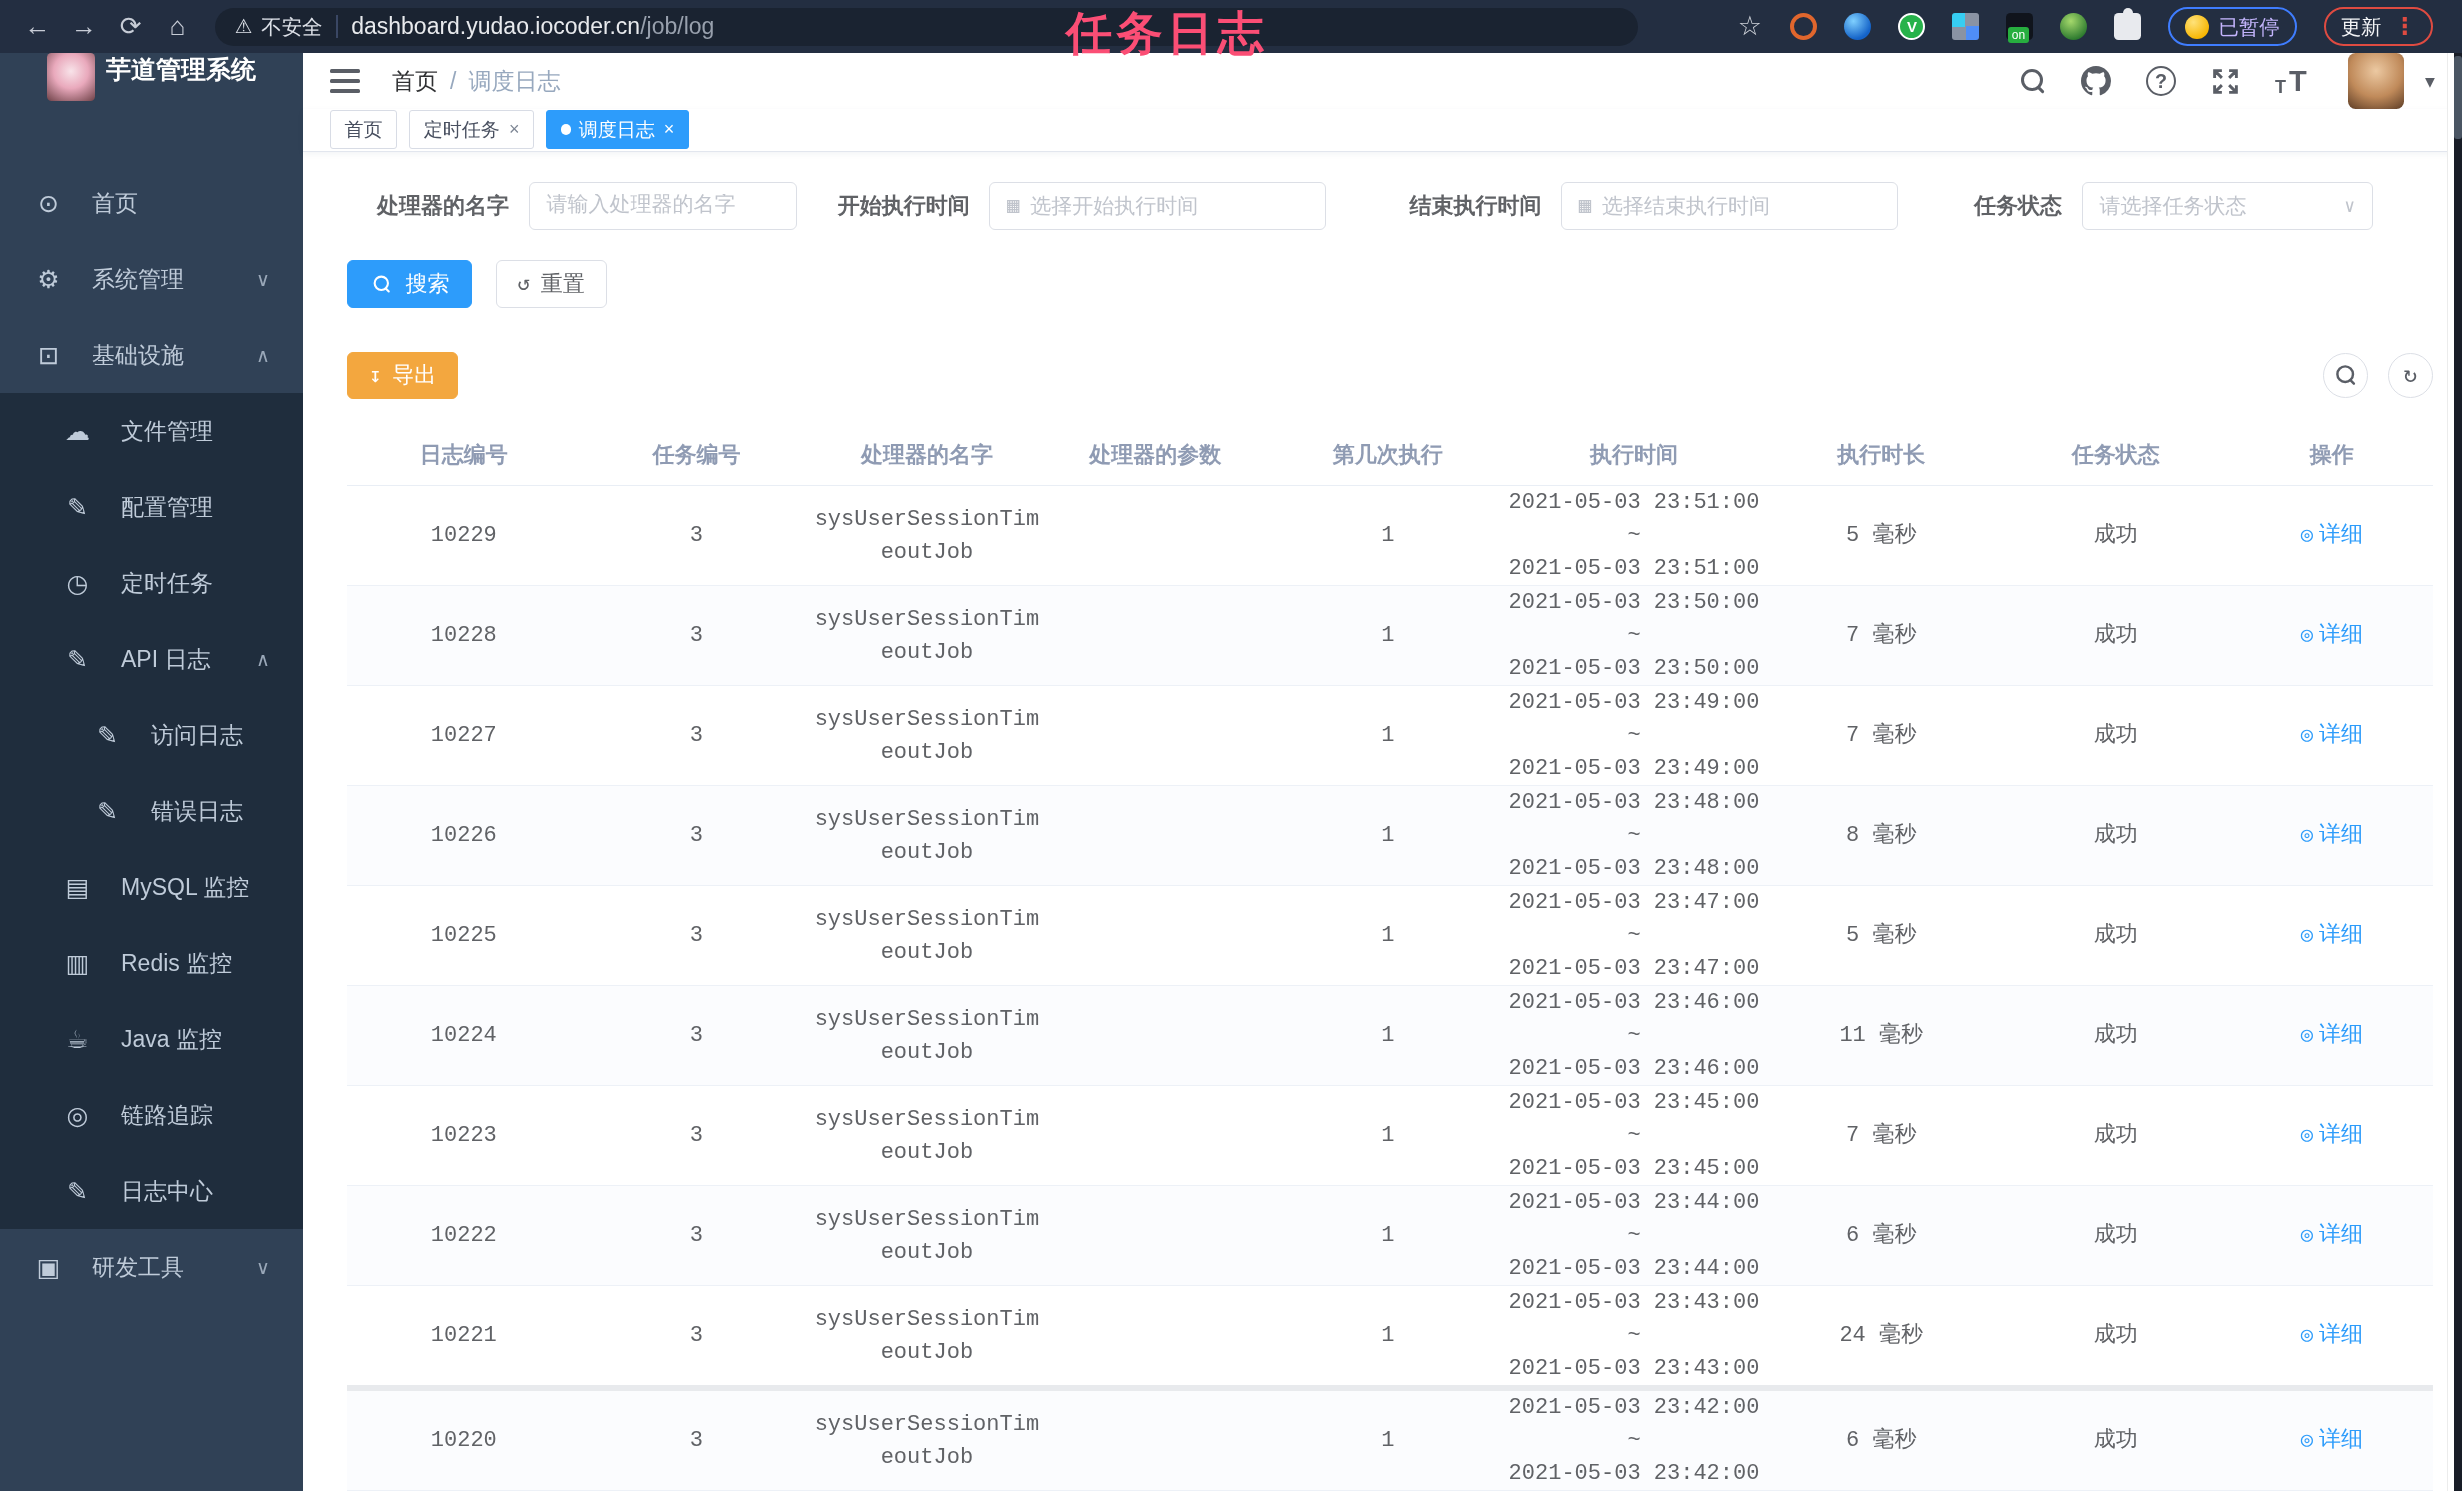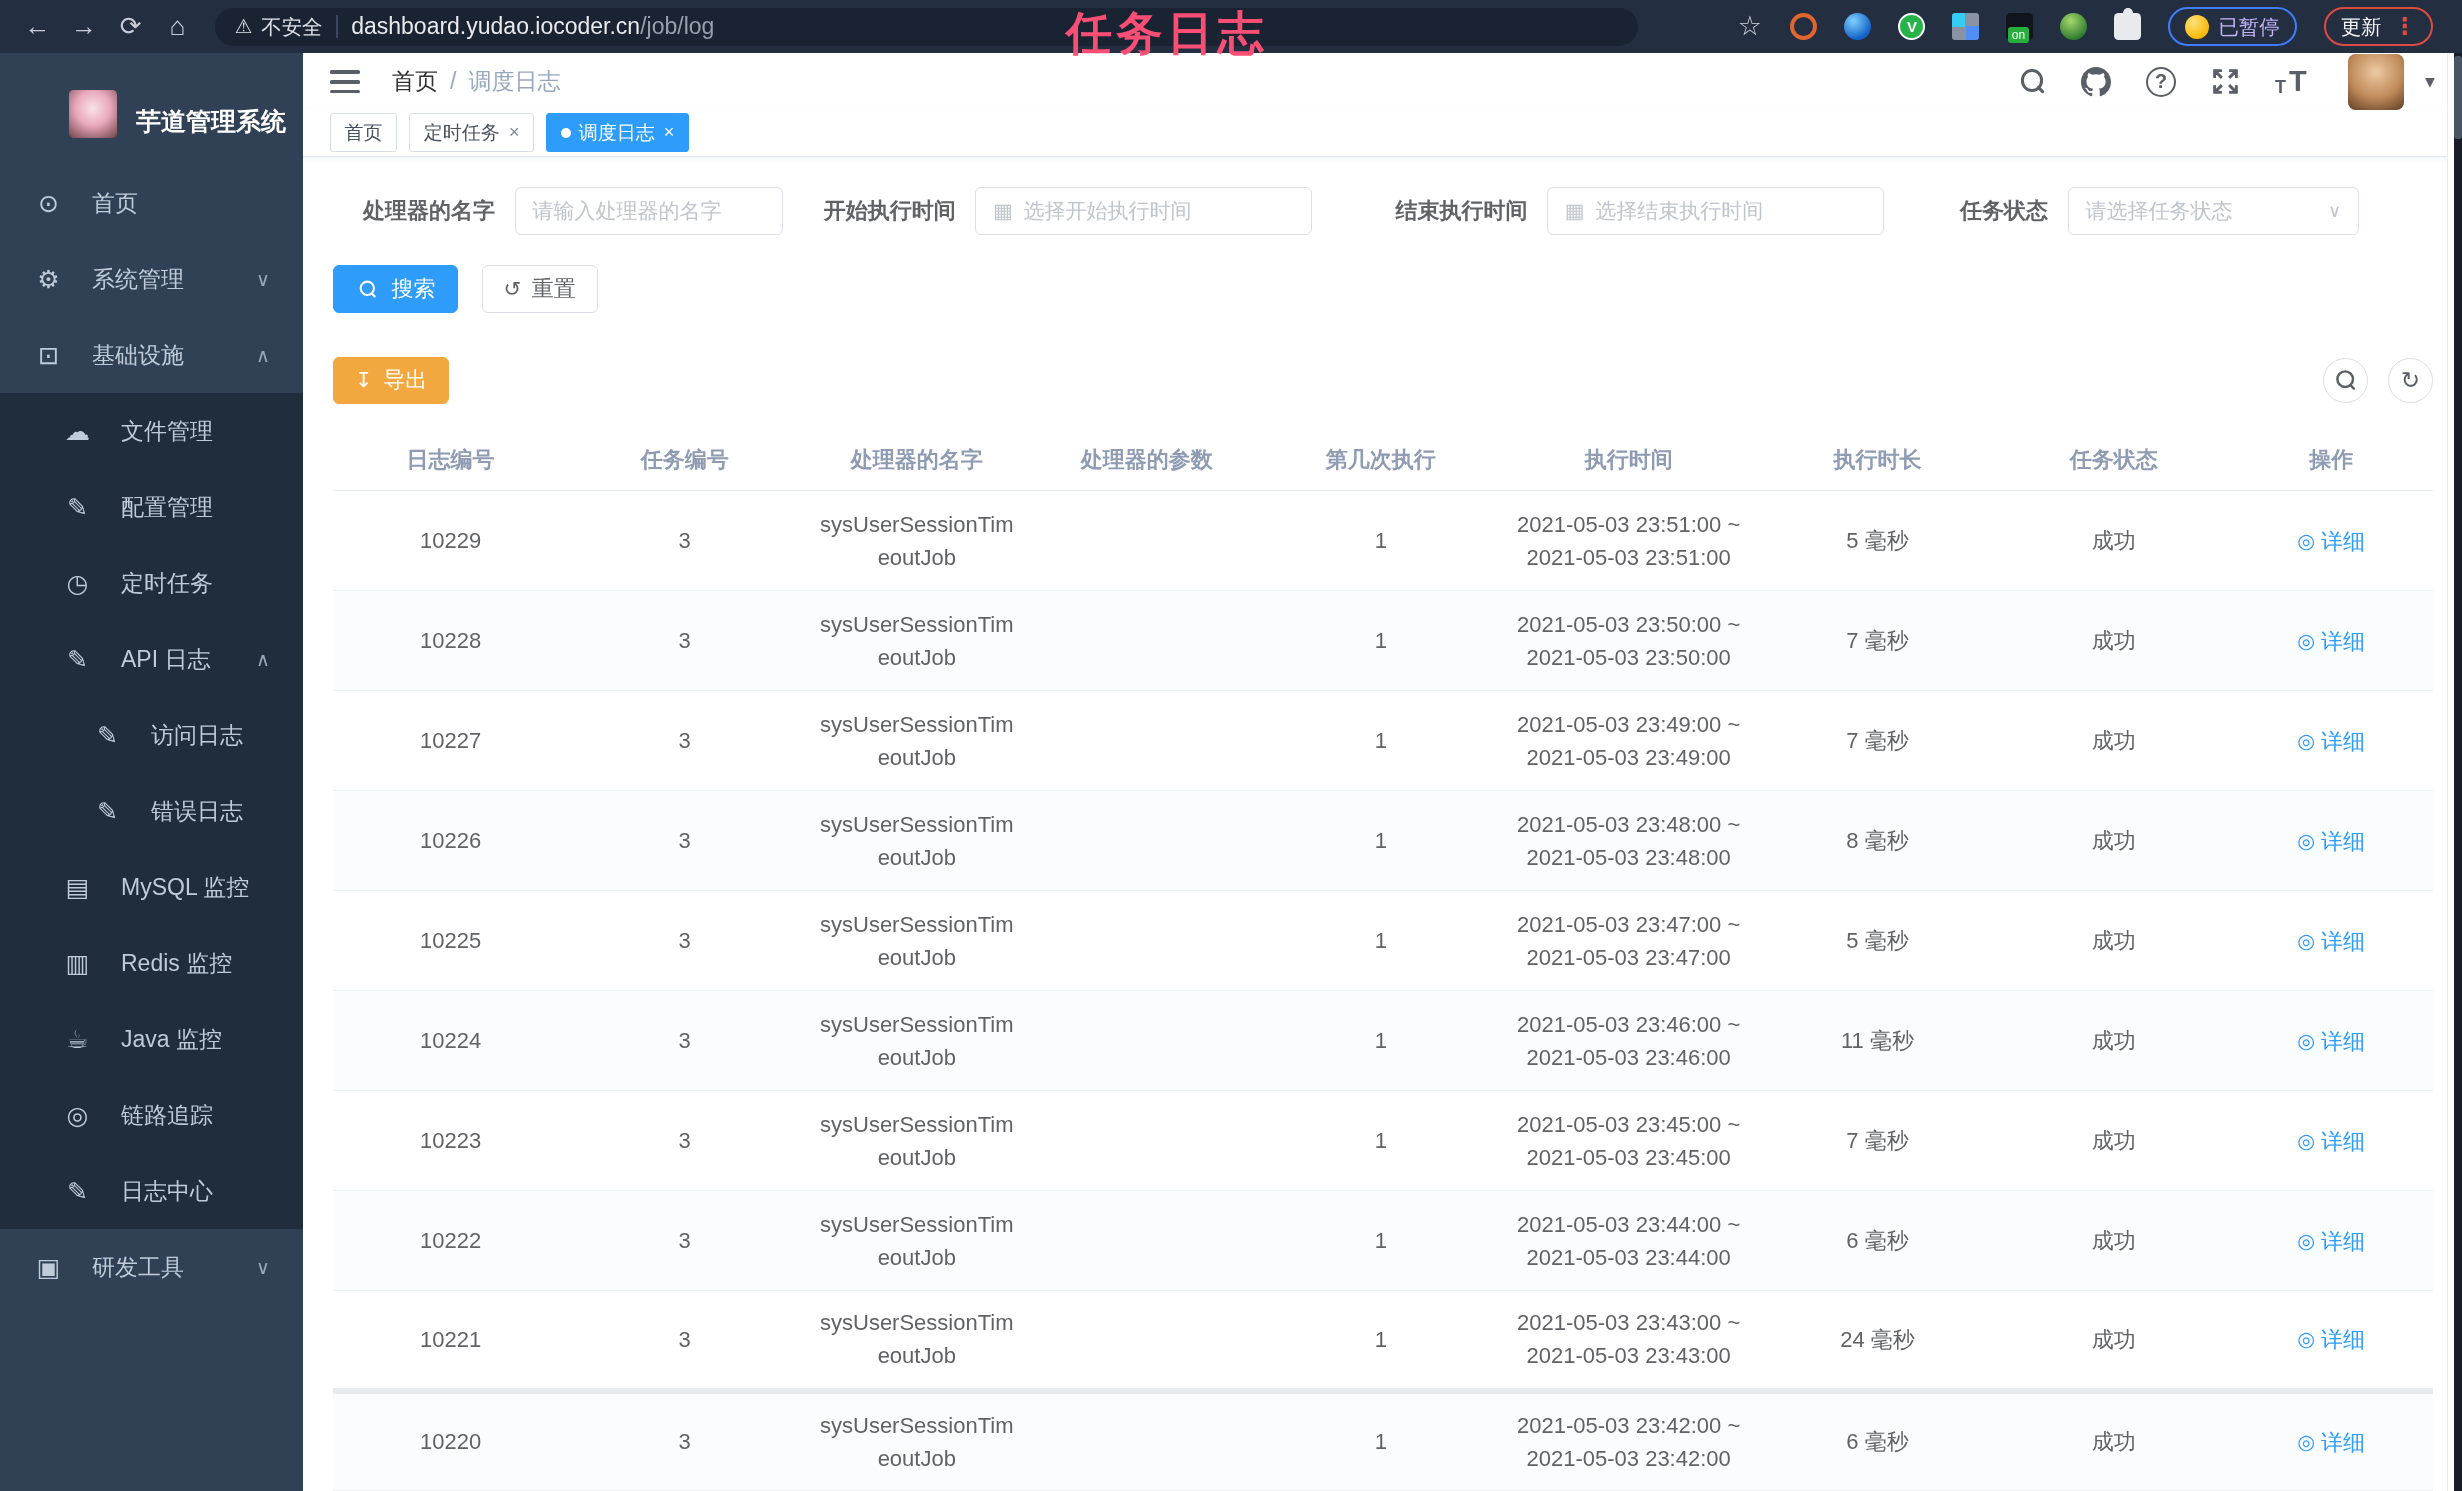--- a/index.html
+++ b/index.html
@@ -30,21 +30,21 @@
   .ext-leaf { border-radius: 50%; background: radial-gradient(circle at 40% 30%, #a5d96c, #2d7a2f 75%); }
   .ext-puzzle { border-radius: 4.5px; background: #e8eaee; }
   .ext-puzzle::before { content: ""; position: absolute; width: 10.6px; height: 10.6px; border-radius: 50%; background: #e8eaee; top: -5.3px; left: 8.3px; }
   .pill-paused { height: 39px; border: 2.3px solid #3f7dff; border-radius: 21px; display: flex; align-items: center; gap: 9px; padding: 4px 15px; color: #c4b5fd; font-size: 20.4px; flex-shrink: 0; }
   .emoji { width: 24px; height: 24px; border-radius: 50%; background: radial-gradient(circle at 35% 30%, #ffe27a, #f7b500 75%); }
   .pill-update { height: 39px; border: 2.3px solid #df4b41; border-radius: 21px; display: flex; align-items: center; gap: 12px; padding: 0 15px; color: #f3f4f6; font-size: 20.4px; flex-shrink: 0; }
   .kebab { color: #df4b41; font-size: 23px; font-weight: bold; }
   
   .app { display: flex; height: 1438px; }
   .sidebar { width: 303px; background: #304156; flex-shrink: 0; color: #bfcbd9; overflow: hidden; }
-  .logo { height: 85px; display: flex; align-items: flex-end; gap: 19px; padding-left: 69px; }
+  .logo { height: 85px; display: flex; align-items: flex-start; gap: 11px; padding-left: 47px; }
   .logo-img { width: 48px; height: 48px; border-radius: 4.5px; background: radial-gradient(circle at 50% 38%, #f8e3e9 0%, #e9a9bc 45%, #6e4147 100%); flex-shrink: 0; }
   .logo-title { color: #fff; font-size: 25px; font-weight: bold; white-space: nowrap; }
   .menu { margin-top: 27px; }
   .side-item { height: 76px; display: flex; align-items: center; font-size: 23px; cursor: pointer; white-space: nowrap; }
   .side-item .ic { width: 33px; text-align: center; font-size: 25px; margin-right: 27px; flex-shrink: 0; }
   .side-item .chev { margin-left: auto; margin-right: 33px; font-size: 19px; color: #9aa8b9; }
   .lvl1 { padding-left: 32px; }
   .lvl2 { padding-left: 61px; }
   .lvl3 { padding-left: 91px; }
   .dark { background: #1f2d3d; }
@@ -68,21 +68,21 @@
   .avatar { width: 56px; height: 56px; border-radius: 7.6px; background: radial-gradient(circle at 50% 32%, #ecc9a2 0%, #c08a5a 55%, #5d3d26 100%); margin-left: 6px; }
   .caret { font-size: 19.7px; color: #5a5e66; margin-left: -13.6px; }
   
   .tagsbar { height: 61px; display: flex; align-items: center; gap: 12px; padding: 0 27px; border-bottom: 1.5px solid #e2e6ee; box-shadow: 0 1.5px 6px rgba(40,60,110,.06); position: relative; z-index: 2; }
   .tag { height: 39px; display: inline-flex; align-items: center; gap: 7.6px; border: 1.5px solid #d8dce5; padding: 0 13.6px; font-size: 19px; color: #495060; background: #fff; border-radius: 3px; cursor: pointer; }
   .tag .x { font-size: 18px; color: #7d8694; margin-left: 1.5px; }
   .tag.active { background: #2d9cfb; border-color: #2d9cfb; color: #fff; }
   .tag.active .x { color: #fff; }
   .tag .dot { width: 10.6px; height: 10.6px; border-radius: 50%; background: #fff; }
   
-  .content { flex: 1; padding: 30px 29px 0 30px; position: relative; }
+  .content { flex: 1; padding: 30px 29px 0 44px; position: relative; font-family: Liberation Mono, monospace; }
   .filters { display: flex; align-items: center; }
   .fgroup { display: flex; align-items: center; }
   .g1 { margin-left: 30px; }
   .g2 { margin-left: 41px; }
   .g3 { margin-left: 83px; }
   .g4 { margin-left: 76px; }
   .flabel { font-size: 22px; font-weight: bold; color: #606266; margin-right: 19.7px; white-space: nowrap; }
   .finput { height: 48px; border: 1.5px solid #dcdfe6; border-radius: 6px; display: flex; align-items: center; padding: 0 16.7px; gap: 10.6px; background: #fff; color: #c0c4cc; }
   .finput input { border: none; outline: none; font-size: 21px; color: #606266; width: 100%; font-family: inherit; background: transparent; }
   .finput input::placeholder { color: #c0c4cc; }

